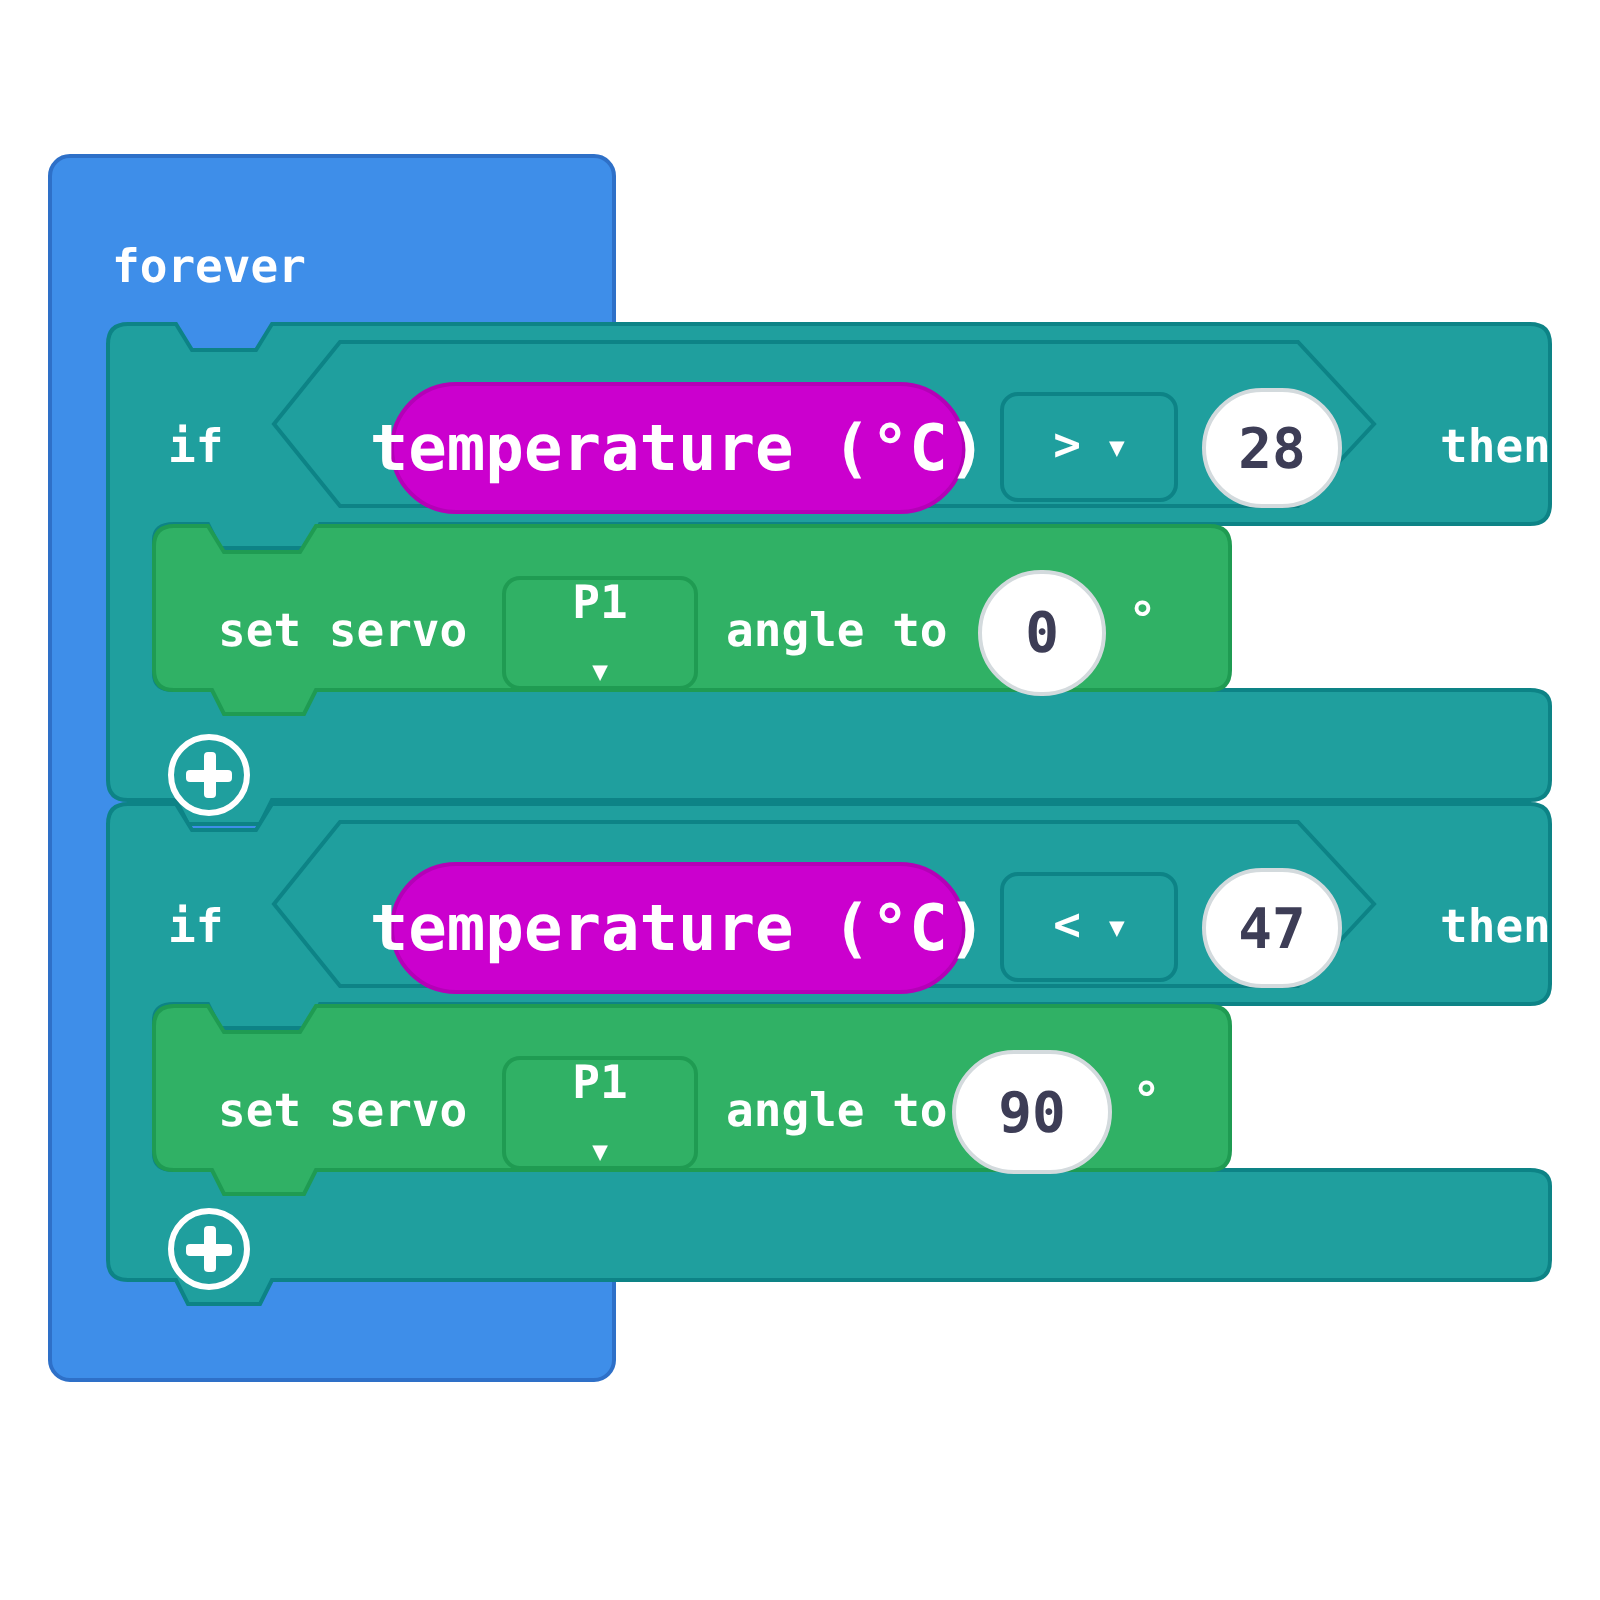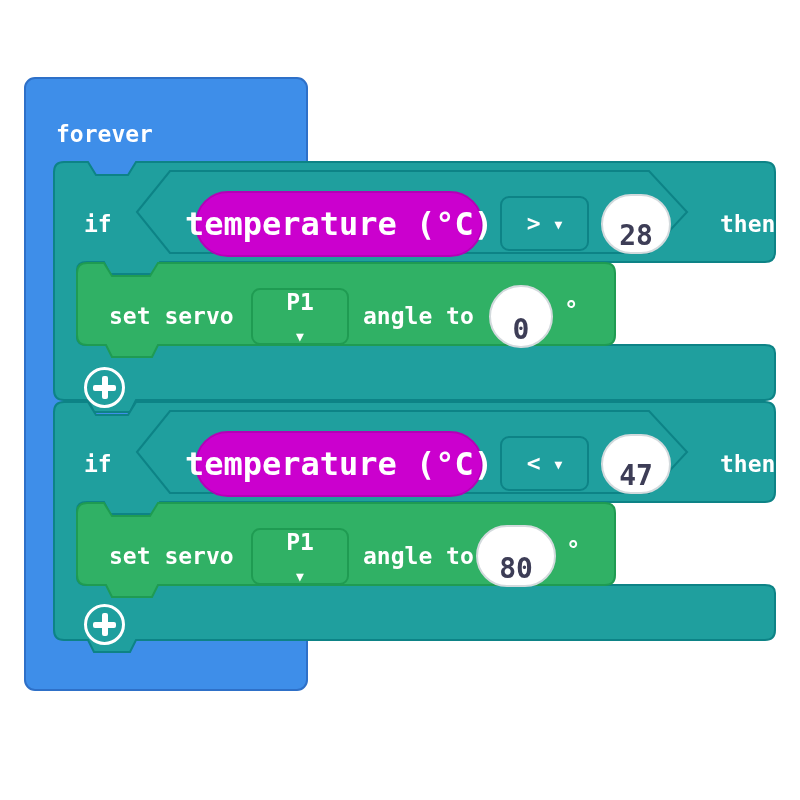--- a/index.html
+++ b/index.html
@@ -29,21 +29,21 @@
   .dropdown{
     position:absolute;display:flex;align-items:center;justify-content:center;gap:14px;
     border-radius:9px;box-sizing:border-box;background:transparent;
     color:var(--c-block_text);font-weight:bold;
   }
   .teal-dd{border:2px solid var(--c-teal_border);}
   .green-dd{border:2px solid var(--c-green_border);flex-direction:column;}
   .dropdown .op{font-size:23px;line-height:1;}
   .dropdown .arrow{font-size:13px;line-height:1;padding-top:2px;}
   .value-oval{
-    position:absolute;display:flex;align-items:flex-end;justify-content:center;
+    position:absolute;display:flex;align-items:center;justify-content:center;
     background:var(--c-value_bg);border:2px solid var(--c-value_border);
     box-sizing:border-box;color:var(--c-value_text);
     font-size:28px;font-weight:bold;
   }
   .plus-btn{
     position:absolute;width:41px;height:41px;box-sizing:border-box;
     border:3px solid #fff;border-radius:50%;background:transparent;cursor:pointer;
   }
   .plus-btn::before{
     content:'';position:absolute;left:6px;right:6px;top:50%;margin-top:-3px;
@@ -125,19 +125,19 @@
     </div>
     <div class="blabel" style="left:704px;top:430px;">then</div>
 
     <div class="blabel" style="left:93px;top:522px;">set servo</div>
     <div class="dropdown green-dd" style="left:235px;top:516px;width:98px;height:57px;">
       <span class="op">P1</span>
       <span class="arrow">▼</span>
     </div>
     <div class="blabel" style="left:347px;top:522px;">angle to</div>
     <div class="value-oval" style="left:460px;top:513px;width:80px;height:62px;border-radius:31px;">
-      <span>80</span>
+      <span>90</span>
     </div>
     <div class="blabel deg" style="left:550px;top:520px;">°</div>
 
     <div class="plus-btn" style="left:68px;top:592px;"></div>
   </div>
 </div>
 
 </body></html>

